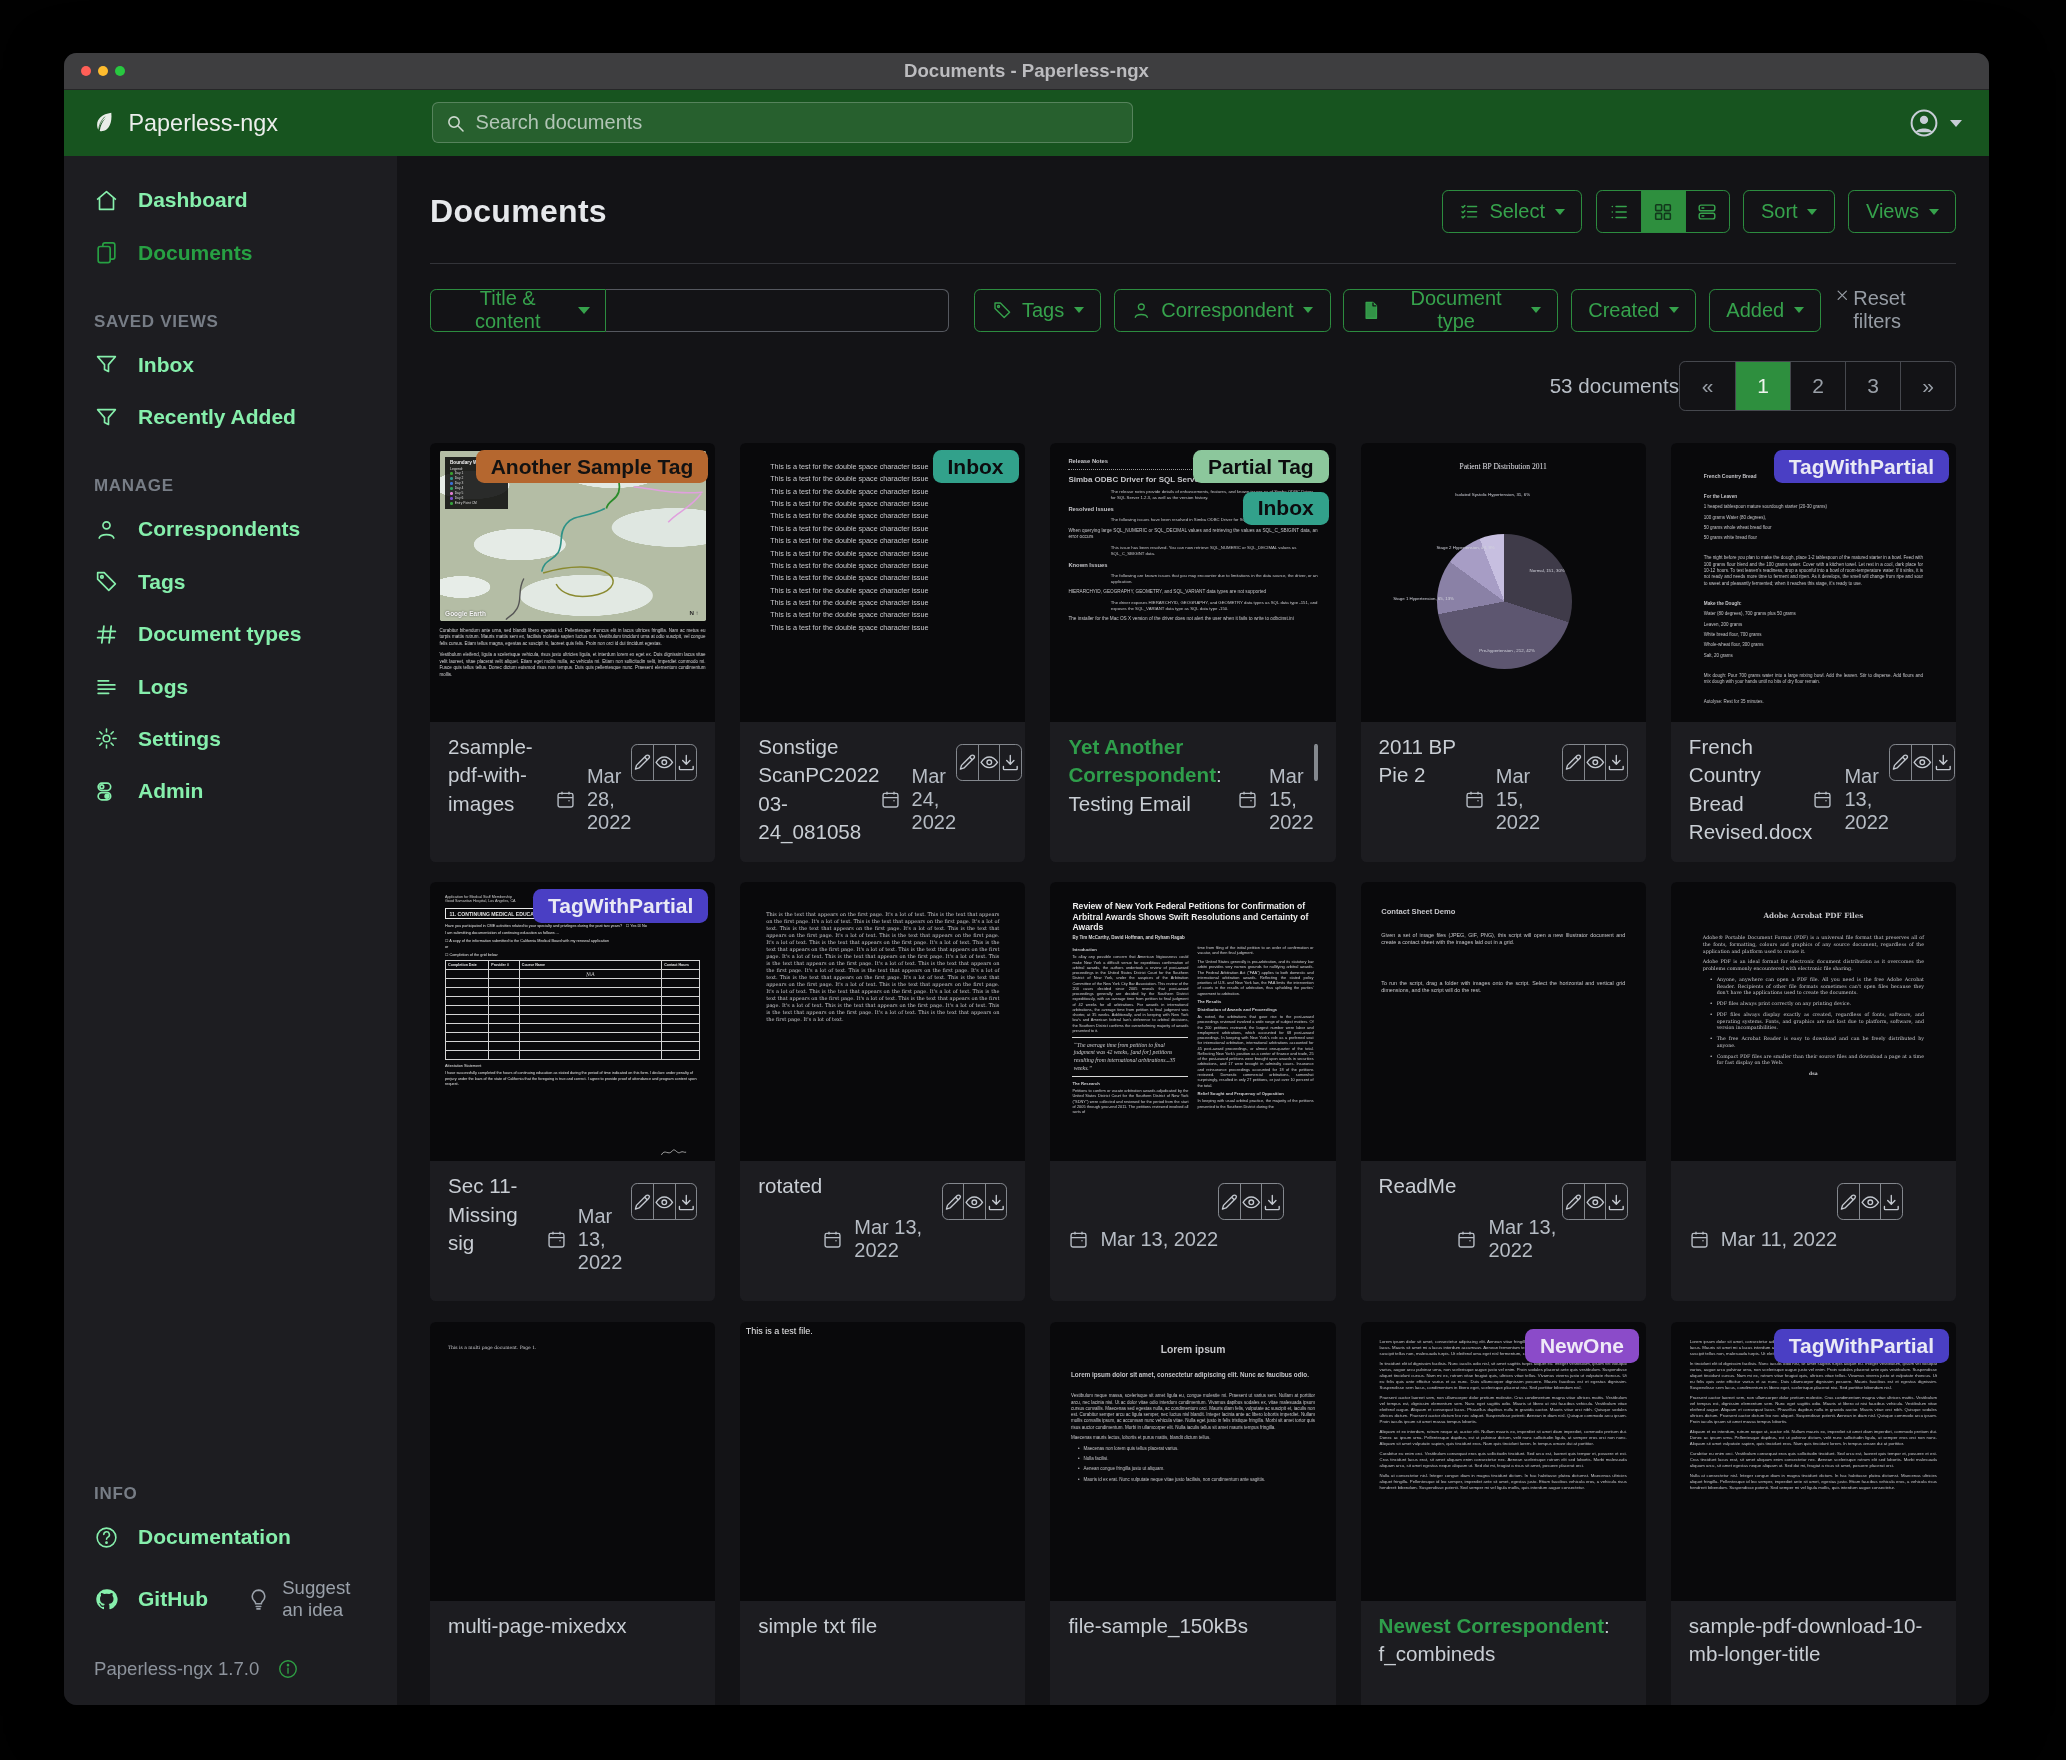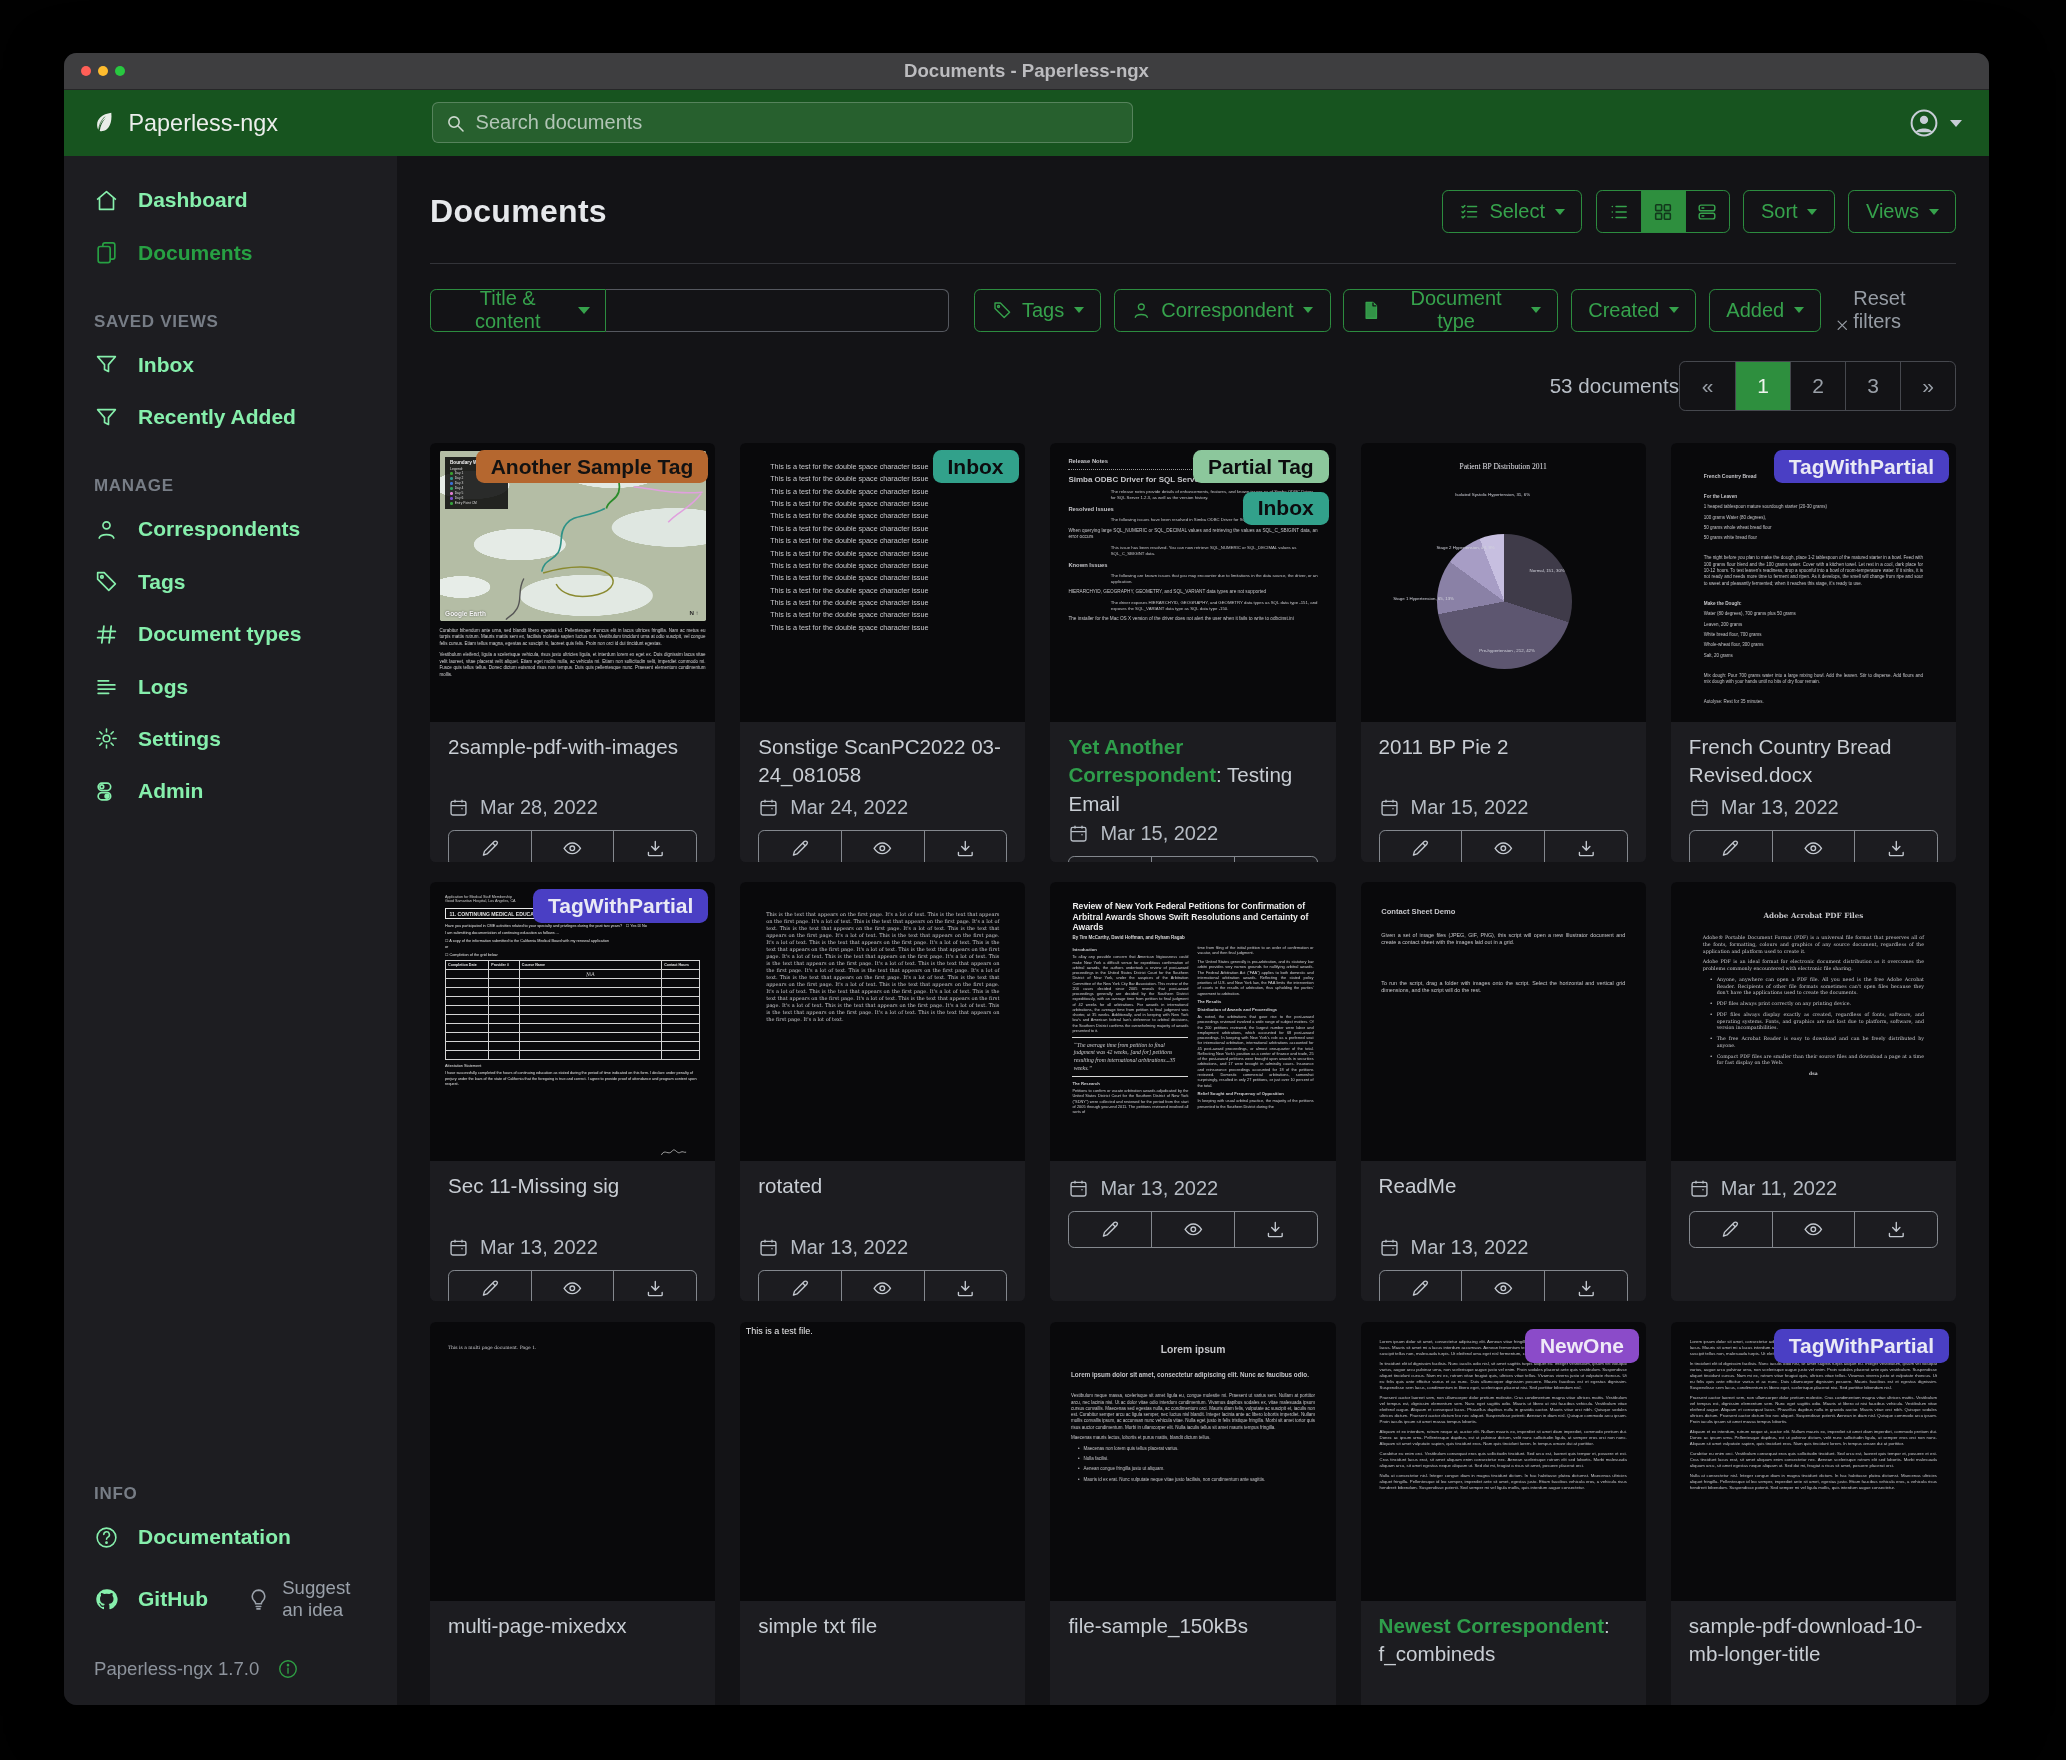--- a/index.html
+++ b/index.html
@@ -65,39 +65,39 @@
   .divider { margin-top:30px; border:none; border-top:1px solid #333439; }
 
   
   .filter-row { margin-top:23.4px; display:flex; align-items:center; gap:12.4px; }
   .tc-group { display:flex; }
   .tc-btn { height:43px; border:1px solid #2c8c3f; border-radius:6.2px 0 0 6.2px; background:transparent; color:#36a24c;
     font-size:20px; font-family:inherit; display:flex; align-items:center; gap:8.2px; padding:0 15px; cursor:pointer; }
   .tc-input { width:352px; height:43px; border:1px solid #55585f; border-left:none; border-radius:0 6.2px 6.2px 0;
     background:transparent; color:#d7dade; font-size:19px; padding:0 12.4px; outline:none; font-family:inherit; }
   .filter-spacer { flex:1; }
-  .reset { display:flex; align-items:flex-end; gap:3px; color:#969ca4; font-size:20px; cursor:pointer; }
+  .reset { display:flex; align-items:flex-start; gap:3px; color:#969ca4; font-size:20px; cursor:pointer; }
   .reset .icon svg { width:16.5px; height:16.5px; display:block; }
 
   
   .count-row { margin-top:27.5px; display:flex; align-items:center; justify-content:flex-end; }
   .doc-count { color:#b7bdc5; font-size:20.6px; }
   .pagination { display:flex; border:1px solid #46484e; border-radius:6.2px; overflow:hidden; }
   .pagination button { width:55px; height:48px; background:transparent; border:none; color:#9aa0a8; font-size:21px;
     font-family:inherit; cursor:pointer; }
   .pagination button + button { border-left:1px solid #46484e; }
   .pagination button.active { background:#2e8f3e; color:#eef4ee; }
 
   
   .grid { margin-top:32px; display:grid; grid-template-columns:repeat(5, 1fr); gap:20.6px 25px; grid-auto-rows:419px; }
   .card { background:#1c1c20; border-radius:5.5px; overflow:hidden; display:flex; flex-direction:column; position:relative; cursor:pointer; }
   .thumb { height:279px; background:#09090b; position:relative; overflow:hidden; flex:0 0 auto; color:#c6c6ca; }
   .tags { position:absolute; top:6.9px; right:6.9px; display:flex; flex-direction:column; align-items:flex-end; gap:8.2px; z-index:5; }
   .tag { padding:4.8px 15px; border-radius:8.2px; font-size:21px; font-weight:700; white-space:nowrap; }
-  .info { padding:11px 18px 0; flex:1; display:flex; flex-direction:column; }
+  .info { padding:11px 18px 0; flex:1; display:flex; flex-direction:row; }
   .card-title { color:#c9ced4; font-size:20.6px; font-weight:400; line-height:1.38; min-height:59px; }
   .card-title .corr { color:#2f9e4b; font-weight:700; }
   .date-row { display:flex; align-items:center; gap:11px; color:#b6bcc4; font-size:20px; margin-top:4.1px; }
   .date-row .icon svg { width:21px; height:21px; display:block; }
   .btn-group { display:flex; margin:11px 0 8.2px; }
   .btn-group button { flex:1; height:37px; background:transparent; border:1px solid #84888e; color:#c3c8cf;
     display:flex; align-items:center; justify-content:center; cursor:pointer; }
   .btn-group button .icon svg { width:20.6px; height:20.6px; display:block; }
   .btn-group button:first-child { border-radius:6.2px 0 0 6.2px; }
   .btn-group button + button { margin-left:-1px; }

